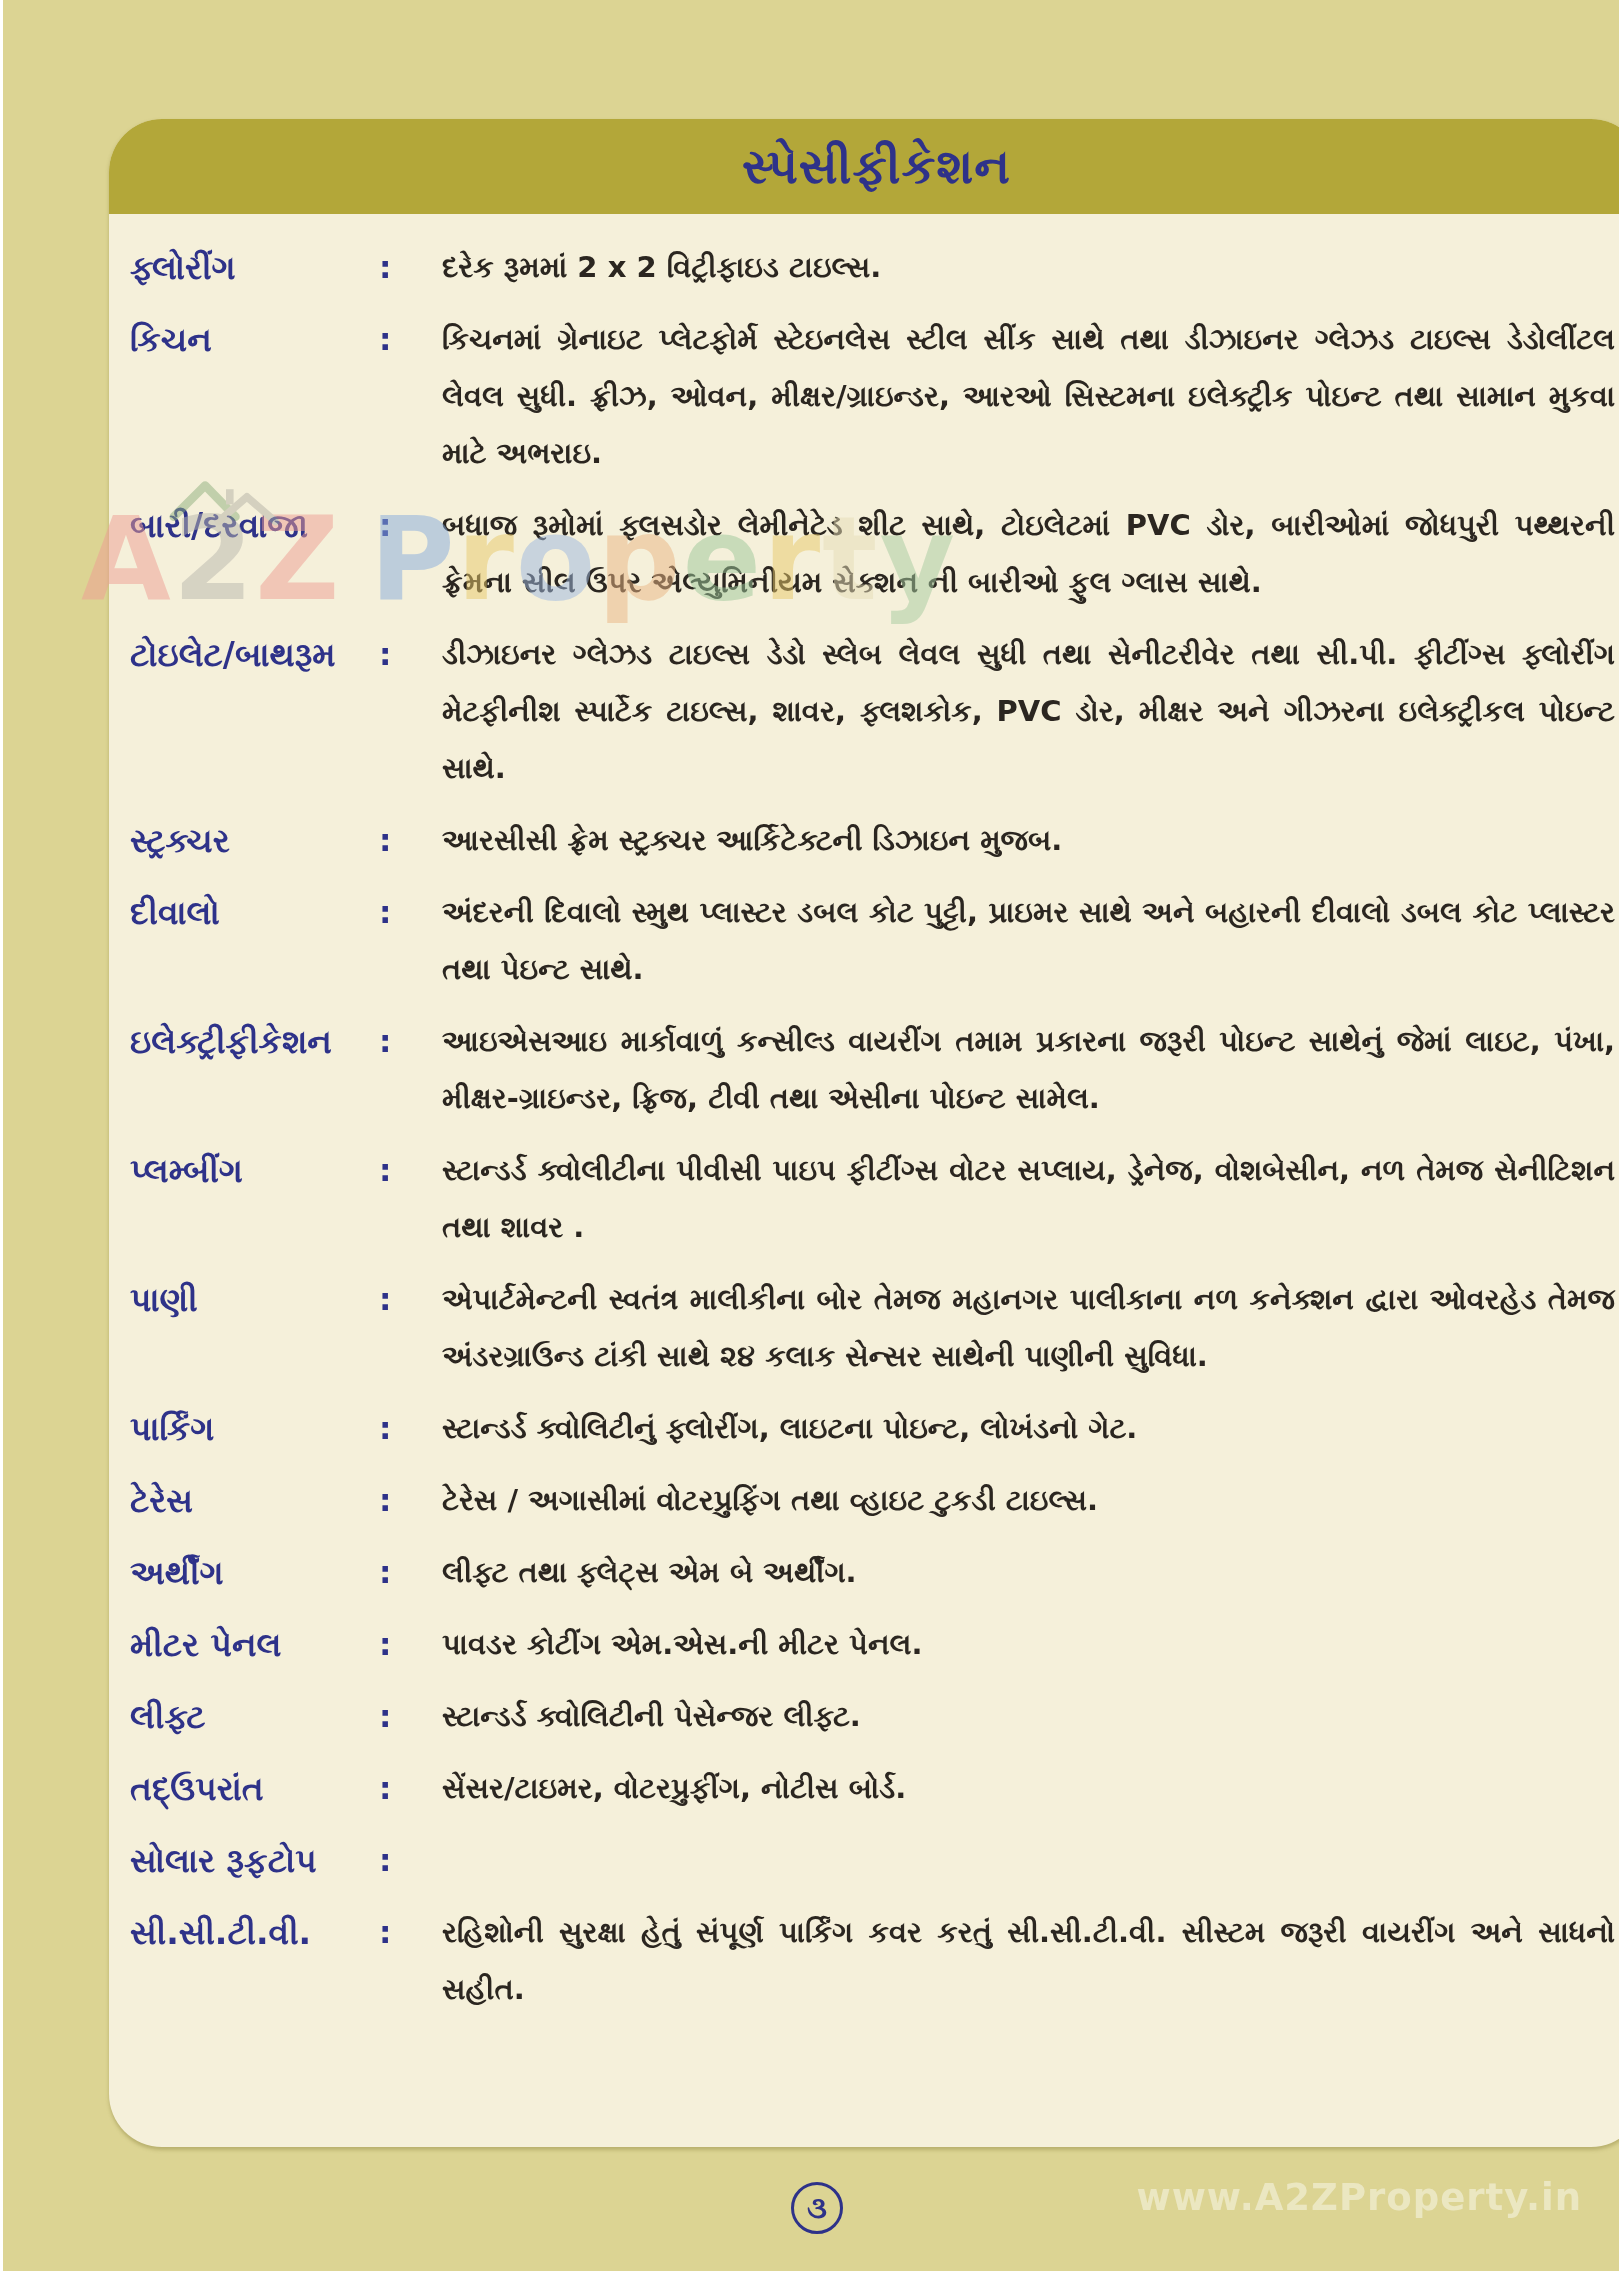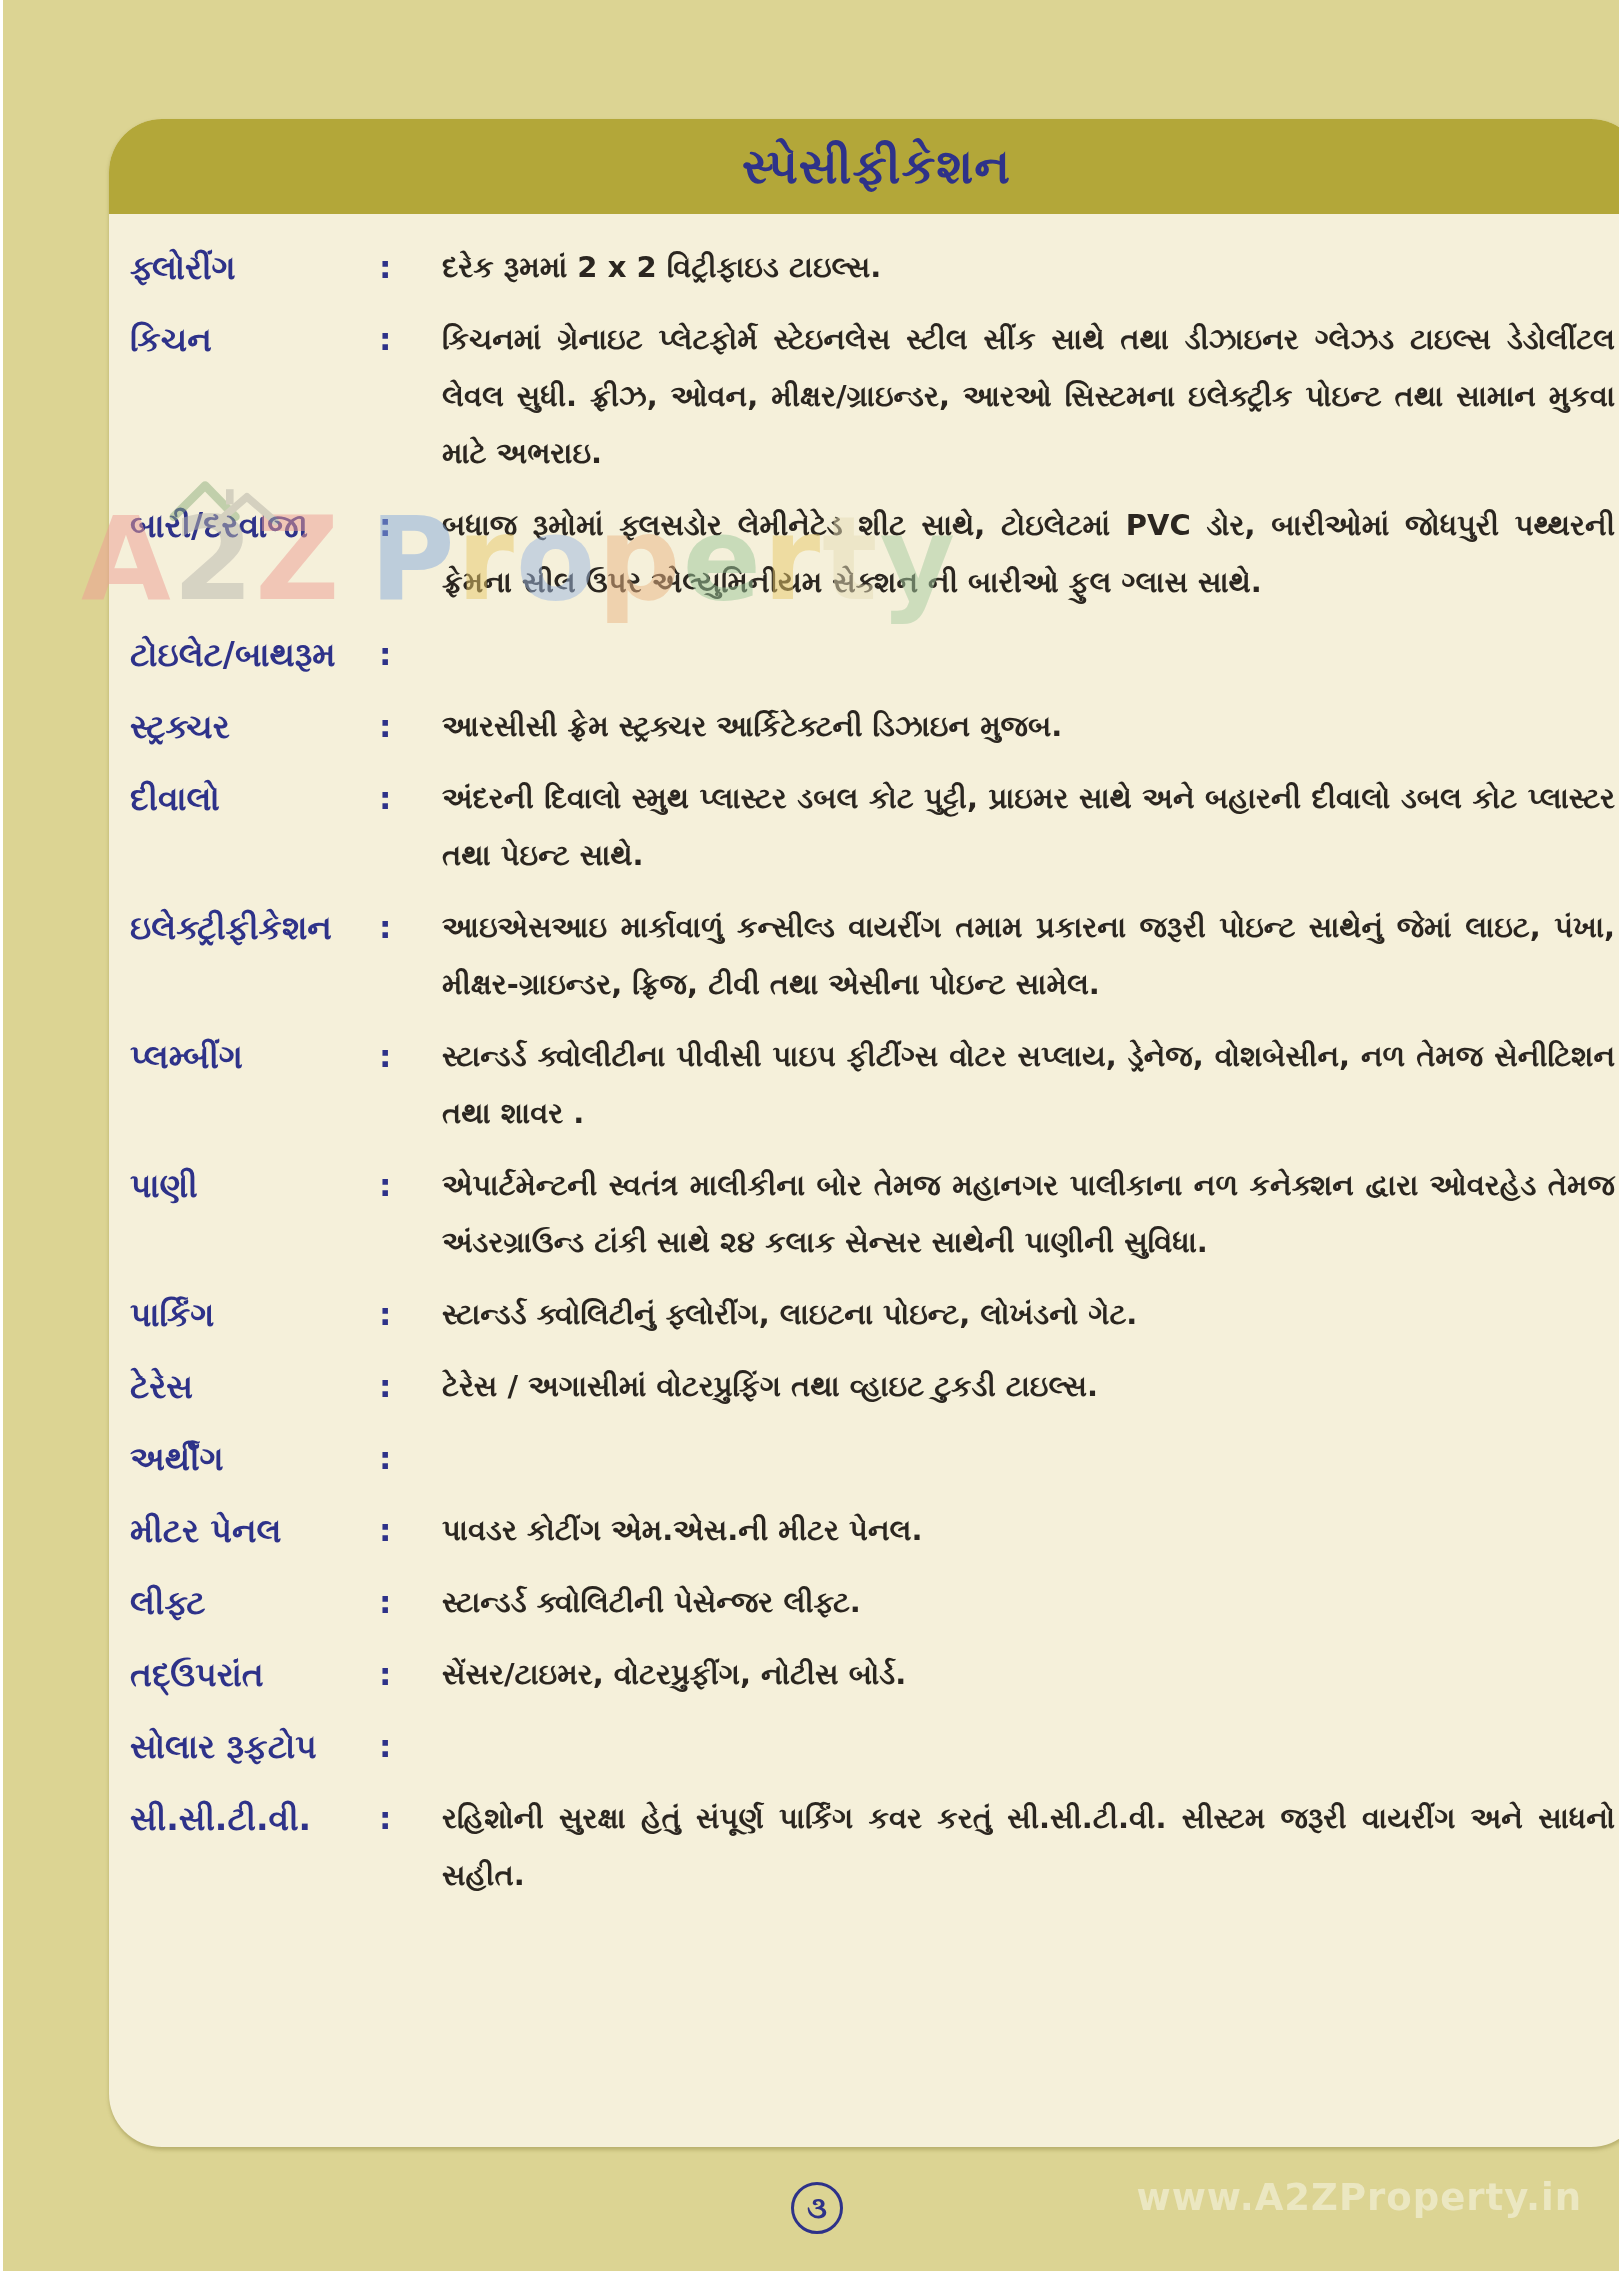--- a/index.html
+++ b/index.html
@@ -100,20 +100,21 @@
         <div class="spec-desc">કિચનમાં ગ્રેનાઇટ પ્લેટફોર્મ સ્ટેઇનલેસ સ્ટીલ સીંક સાથે તથા ડીઝાઇનર ગ્લેઝડ ટાઇલ્સ ડેડોલીંટલ લેવલ સુધી. ફ્રીઝ, ઓવન, મીક્ષર/ગ્રાઇન્ડર, આરઓ સિસ્ટમના ઇલેક્ટ્રીક પોઇન્ટ તથા સામાન મુકવા માટે અભરાઇ.</div>
       </div>
       <div class="spec-row">
         <div class="spec-label">બારી/દરવાજા</div>
         <div class="spec-colon">:</div>
         <div class="spec-desc">બધાજ રૂમોમાં ફ્લસડોર લેમીનેટેડ શીટ સાથે, ટોઇલેટમાં PVC ડોર, બારીઓમાં જોધપુરી પથ્થરની ફ્રેમના સીલ ઉપર એલ્યુમિનીયમ સેક્શન ની બારીઓ ફુલ ગ્લાસ સાથે.</div>
       </div>
       <div class="spec-row">
         <div class="spec-label">ટોઇલેટ/બાથરૂમ</div>
         <div class="spec-colon">:</div>
+        <div class="spec-desc">ડીઝાઇનર ગ્લેઝડ ટાઇલ્સ ડેડો સ્લેબ લેવલ સુધી તથા સેનીટરીવેર તથા સી.પી. ફીટીંગ્સ ફ્લોરીંગ મેટફીનીશ સ્પાર્ટેક ટાઇલ્સ, શાવર, ફ્લશકોક, PVC ડોર, મીક્ષર અને ગીઝરના ઇલેક્ટ્રીકલ પોઇન્ટ સાથે.</div>
       </div>
       <div class="spec-row">
         <div class="spec-label">સ્ટ્રક્ચર</div>
         <div class="spec-colon">:</div>
         <div class="spec-desc">આરસીસી ફ્રેમ સ્ટ્રક્ચર આર્કિટેક્ટની ડિઝાઇન મુજબ.</div>
       </div>
       <div class="spec-row">
         <div class="spec-label">દીવાલો</div>
         <div class="spec-colon">:</div>
         <div class="spec-desc">અંદરની દિવાલો સ્મુથ પ્લાસ્ટર ડબલ કોટ પુટ્ટી, પ્રાઇમર સાથે અને બહારની દીવાલો ડબલ કોટ પ્લાસ્ટર તથા પેઇન્ટ સાથે.</div>
@@ -139,20 +140,21 @@
         <div class="spec-desc">સ્ટાન્ડર્ડ ક્વોલિટીનું ફ્લોરીંગ, લાઇટના પોઇન્ટ, લોખંડનો ગેટ.</div>
       </div>
       <div class="spec-row">
         <div class="spec-label">ટેરેસ</div>
         <div class="spec-colon">:</div>
         <div class="spec-desc">ટેરેસ / અગાસીમાં વોટરપ્રુફિંગ તથા વ્હાઇટ ટુકડી ટાઇલ્સ.</div>
       </div>
       <div class="spec-row">
         <div class="spec-label">અર્થીંગ</div>
         <div class="spec-colon">:</div>
+        <div class="spec-desc">લીફ્ટ તથા ફ્લેટ્સ એમ બે અર્થીંગ.</div>
       </div>
       <div class="spec-row">
         <div class="spec-label">મીટર પેનલ</div>
         <div class="spec-colon">:</div>
         <div class="spec-desc">પાવડર કોટીંગ એમ.એસ.ની મીટર પેનલ.</div>
       </div>
       <div class="spec-row">
         <div class="spec-label">લીફ્ટ</div>
         <div class="spec-colon">:</div>
         <div class="spec-desc">સ્ટાન્ડર્ડ ક્વોલિટીની પેસેન્જર લીફ્ટ.</div>

